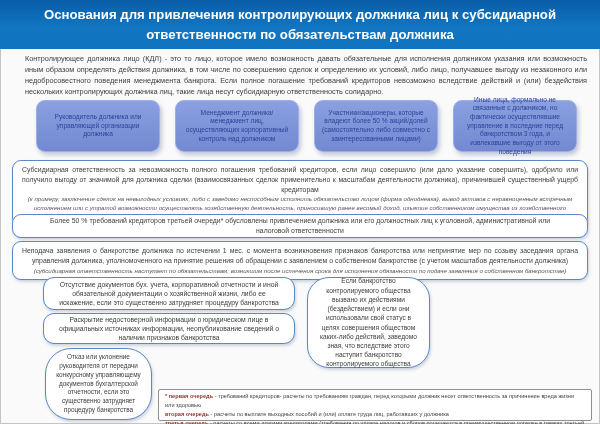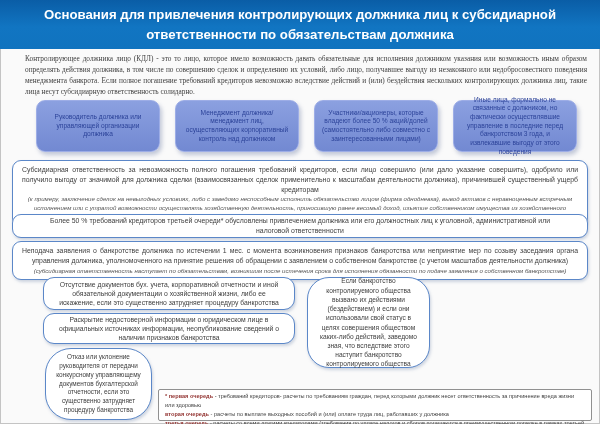--- a/index.html
+++ b/index.html
@@ -12,21 +12,21 @@
     position:absolute;top:0;left:0;width:600px;height:49px;
     background:linear-gradient(180deg,#0a5da6 0%,#1175c2 55%,#1073bf 100%);
     display:flex;align-items:center;justify-content:center;
   }
   .header .t{
     color:#ffffff;font-weight:bold;font-size:13.2px;line-height:1.5;
     text-align:center;width:530px;
   }
   .intro{
     position:absolute;top:54px;left:25px;width:562px;
-    font-size:7.3px;line-height:1.5;text-align:justify;color:#3d3d3d;font-family:Liberation Serif, serif;
+    font-size:7.3px;line-height:1.5;text-align:justify;color:#3d3d3d;
   }
   .kdl-row{
     position:absolute;top:99px;left:36px;width:541px;height:54px;
     display:flex;gap:15px;align-items:center;
   }
   .kdl{
     flex:1;height:52px;border-radius:9px;
     background:linear-gradient(180deg,#8ba0e0,#7289d2);
     border:1px solid #9dade6;
     box-shadow:2px 3px 4px rgba(110,125,165,.40);

